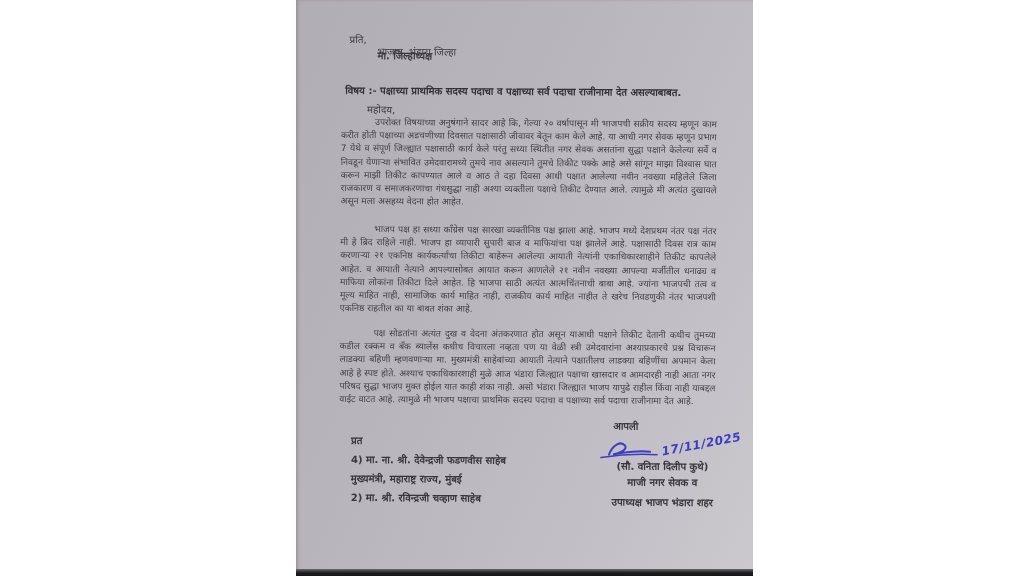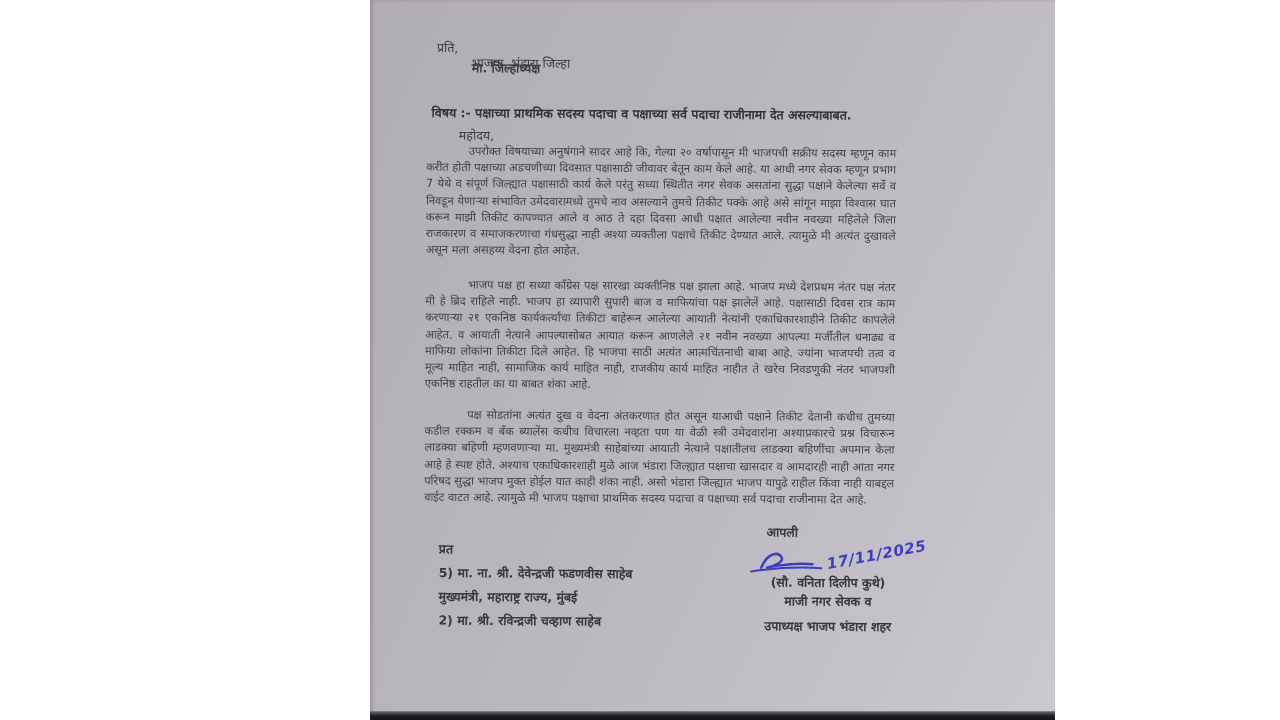--- a/index.html
+++ b/index.html
@@ -4,21 +4,21 @@
 <style>
   html,body{margin:0;padding:0;}
   body{
     width:1024px;height:576px;
     background:#ffffff;
     font-family:"DejaVu Sans",sans-serif;
     overflow:hidden;
     position:relative;
   }
   .photo{
-    position:absolute;left:296px;top:0;width:548px;height:576px;
+    position:absolute;left:296px;top:0;width:457px;height:576px;
     background:linear-gradient(115deg,#b0aeb4 0%,#b8b6bc 40%,#c3c1c7 78%,#cbc9ce 100%);
     box-shadow:inset 2px 0 3px rgba(120,90,90,.35);
   }
   .photo-bottom-edge{
     position:absolute;left:0;bottom:0;width:100%;height:7px;
     background:linear-gradient(180deg,#6a686c 0%,#1d1c1f 55%,#161518 100%);
   }
   .letter{
     position:absolute;left:0;top:0;width:100%;height:100%;
     color:#3c3a40;
@@ -81,20 +81,20 @@
     <div class="sig-date" style="left:366px;top:436px;">17/11/2025</div>
 
     <div class="sig-block" style="left:280px;top:458px;width:175px;">
       <div class="sig-name">(सौ. वनिता दिलीप कुथे)</div>
       <div class="sig-role">माजी नगर सेवक व</div>
       <div class="sig-role">उपाध्यक्ष भाजप भंडारा शहर</div>
     </div>
 
     <div class="copies" style="top:432px;margin-left:20px;">
       <div class="c-line">प्रत</div>
-      <div class="c-line">5) मा. ना. श्री. देवेन्द्रजी फडणवीस साहेब</div>
+      <div class="c-line">4) मा. ना. श्री. देवेन्द्रजी फडणवीस साहेब</div>
       <div class="c-line">मुख्यमंत्री, महाराष्ट्र राज्य, मुंबई</div>
       <div class="c-line">2) मा. श्री. रविन्द्रजी चव्हाण साहेब</div>
     </div>
 
   </div>
   <div class="photo-bottom-edge"></div>
 </div>
 
 </body></html>

